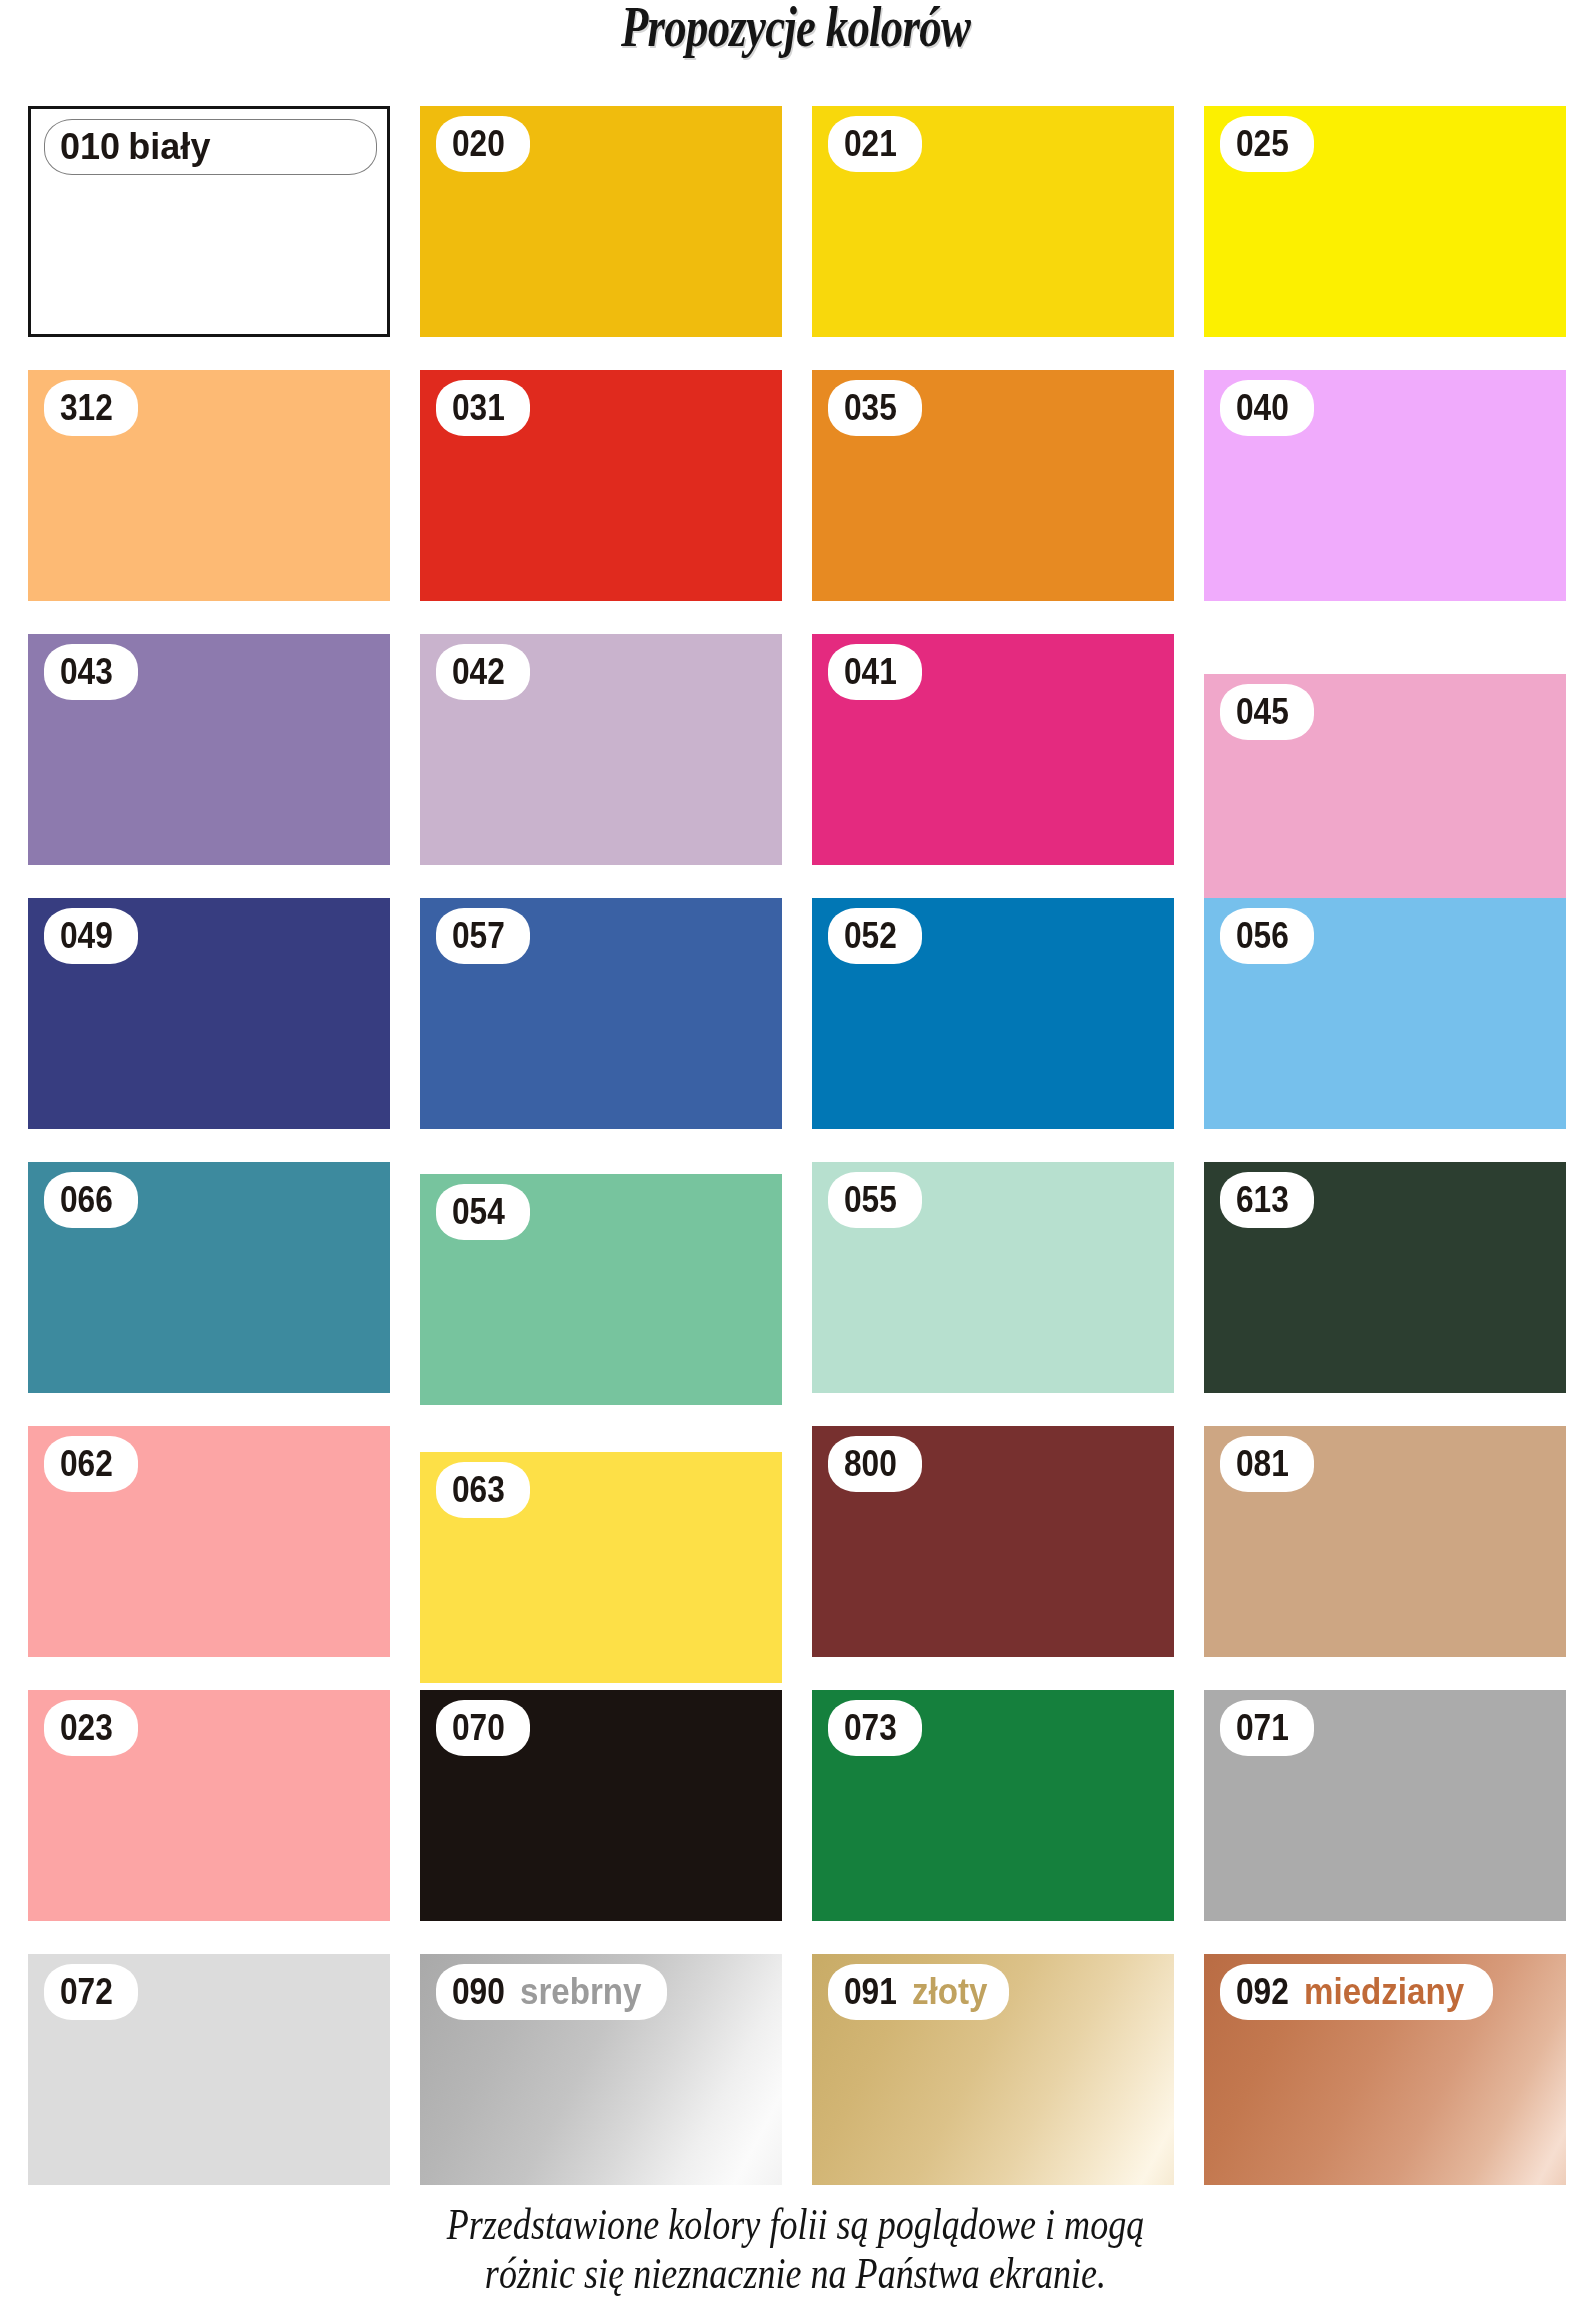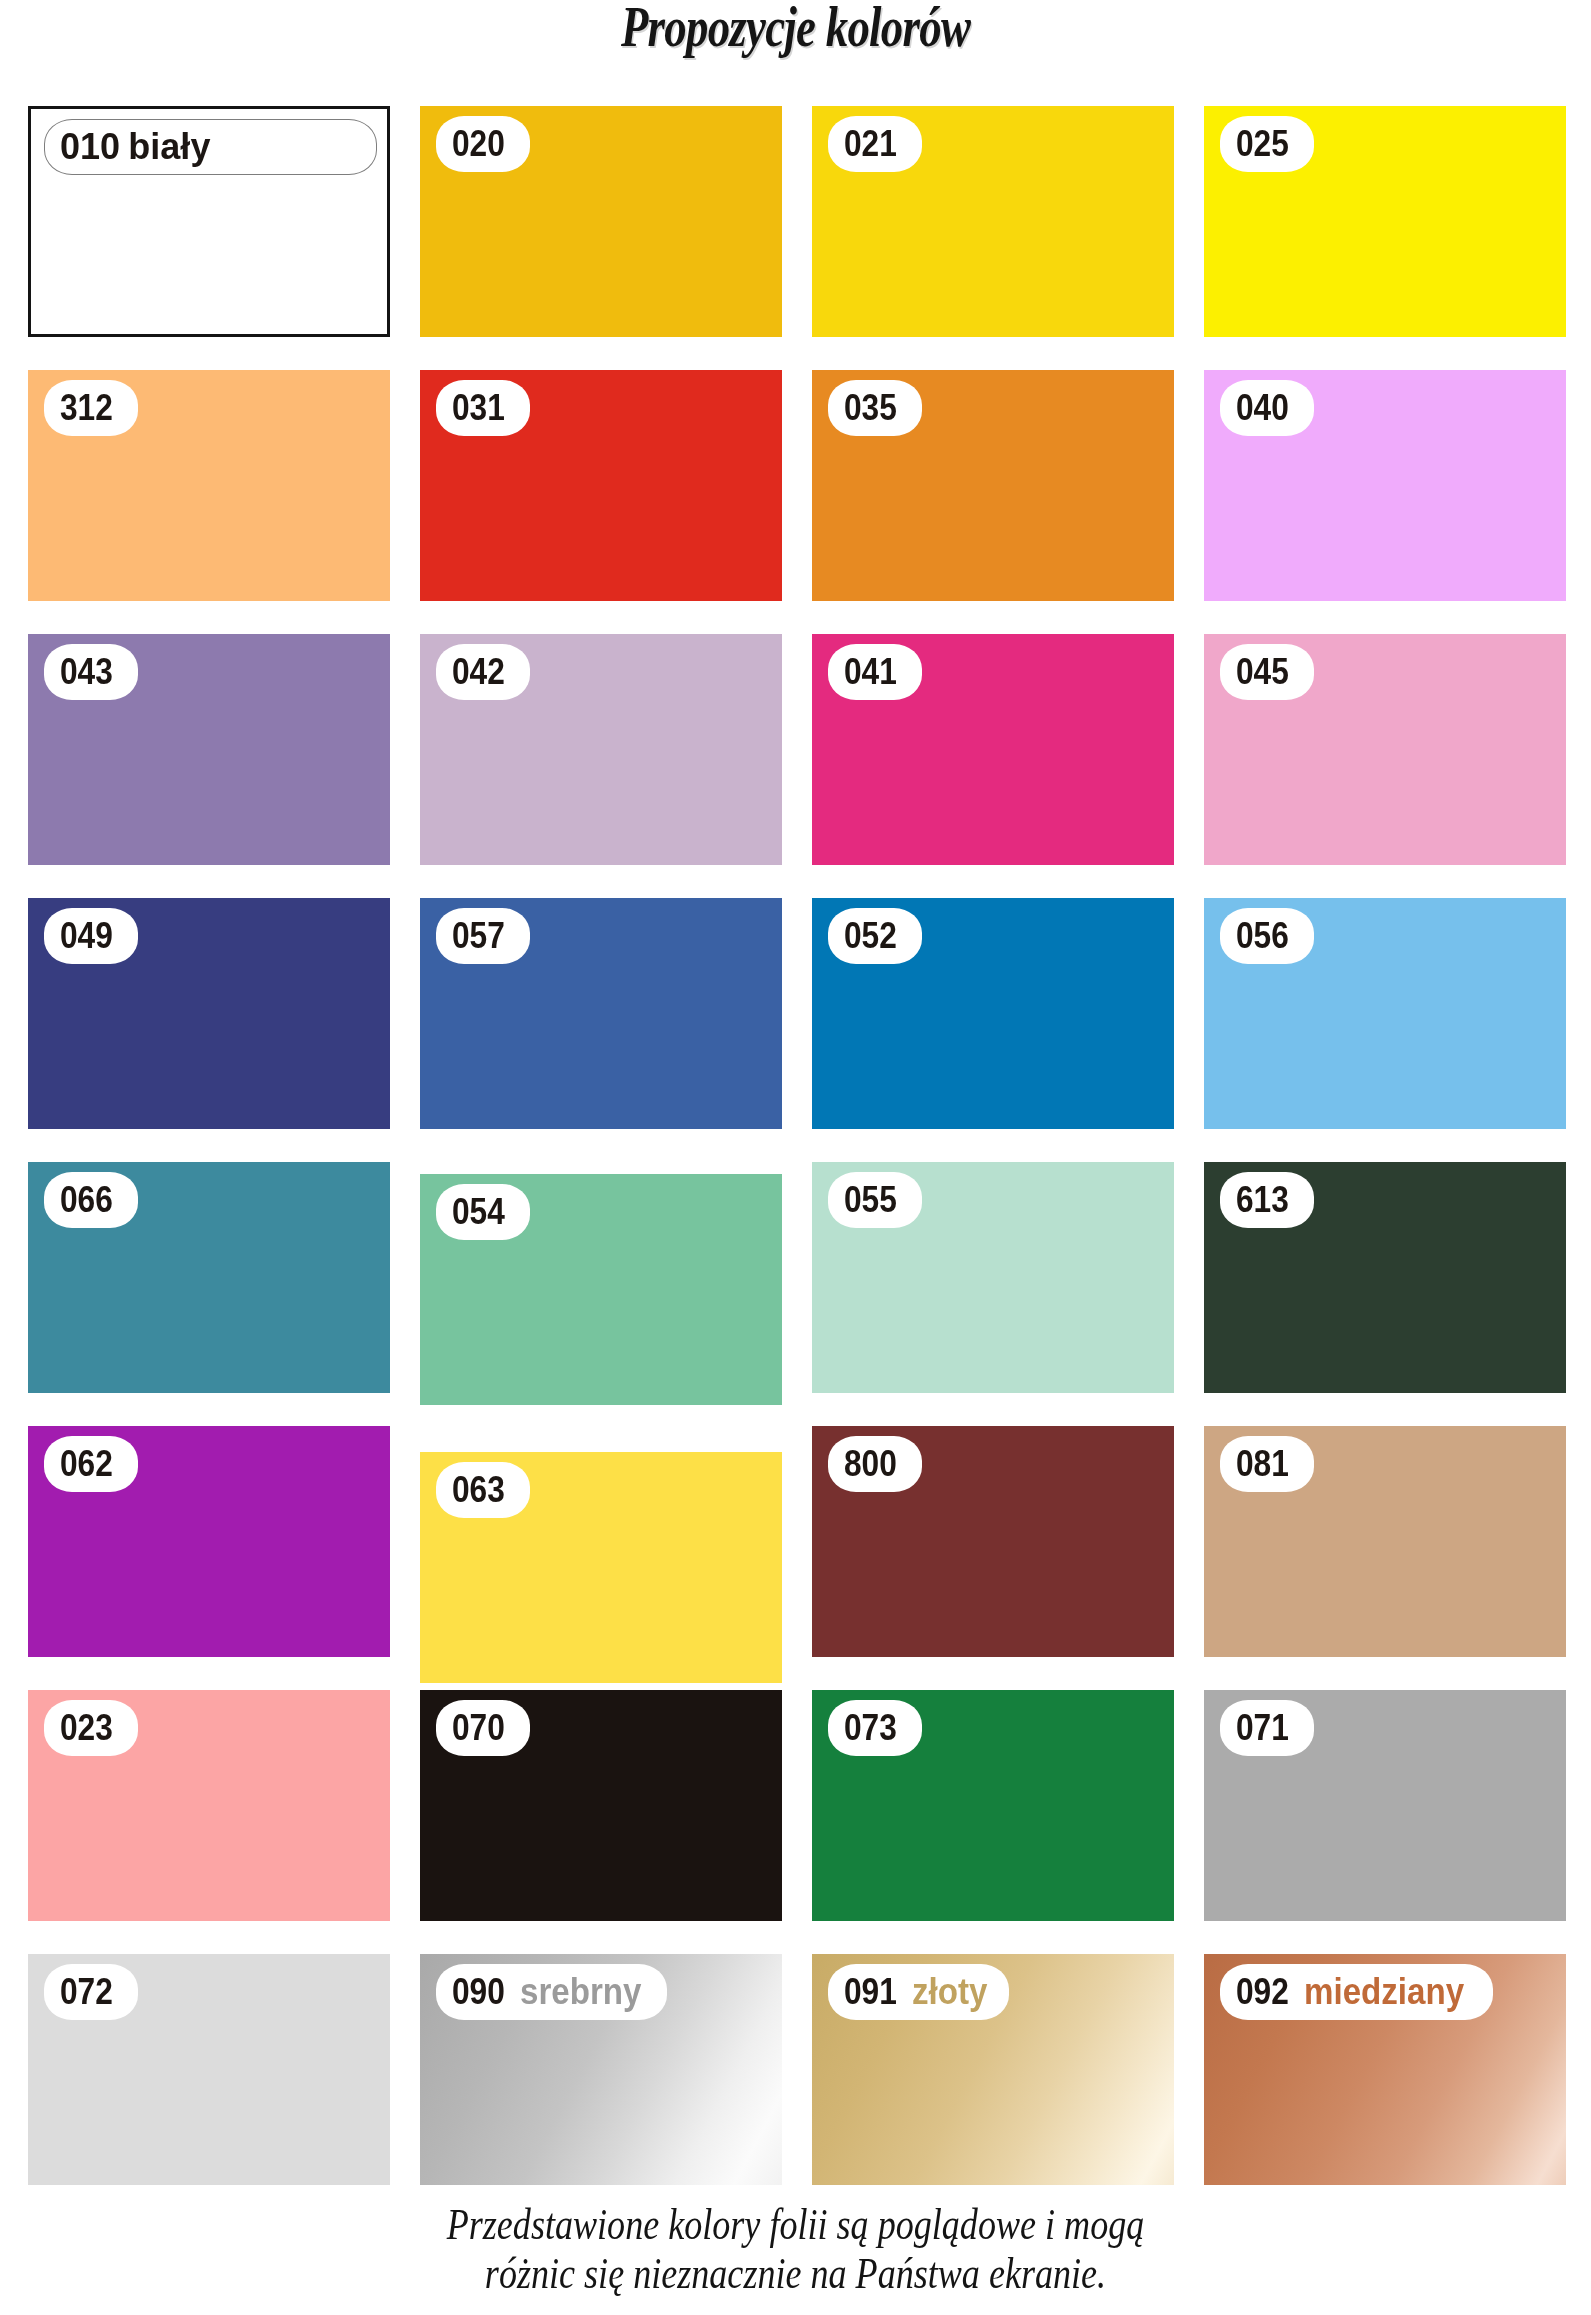--- a/index.html
+++ b/index.html
@@ -177,21 +177,21 @@
     <div class="swatch" style="background: rgb(201, 179, 205);">
       <div class="pill">
         <span class="code">042</span>
       </div>
     </div>
     <div class="swatch" style="background: rgb(228, 42, 127);">
       <div class="pill">
         <span class="code">041</span>
       </div>
     </div>
-    <div class="swatch" style="background: rgb(240, 167, 202);">
+    <div class="swatch" style="background: rgb(240, 167, 202); margin-top: 40px;">
       <div class="pill">
         <span class="code">045</span>
       </div>
     </div>
     <div class="swatch" style="background: rgb(55, 61, 128);">
       <div class="pill">
         <span class="code">049</span>
       </div>
     </div>
     <div class="swatch" style="background: rgb(58, 97, 164);">
@@ -222,21 +222,21 @@
     <div class="swatch" style="background: rgb(183, 224, 207);">
       <div class="pill">
         <span class="code">055</span>
       </div>
     </div>
     <div class="swatch" style="background: rgb(44, 62, 48);">
       <div class="pill">
         <span class="code">613</span>
       </div>
     </div>
-    <div class="swatch" style="background: #a21caf;">
+    <div class="swatch" style="background: #fca5a5;">
       <div class="pill">
         <span class="code">062</span>
       </div>
     </div>
     <div class="swatch" style="background: #fde047; margin-top: 26px;">
       <div class="pill">
         <span class="code">063</span>
       </div>
     </div>
     <div class="swatch" style="background: rgb(119, 48, 47);">

